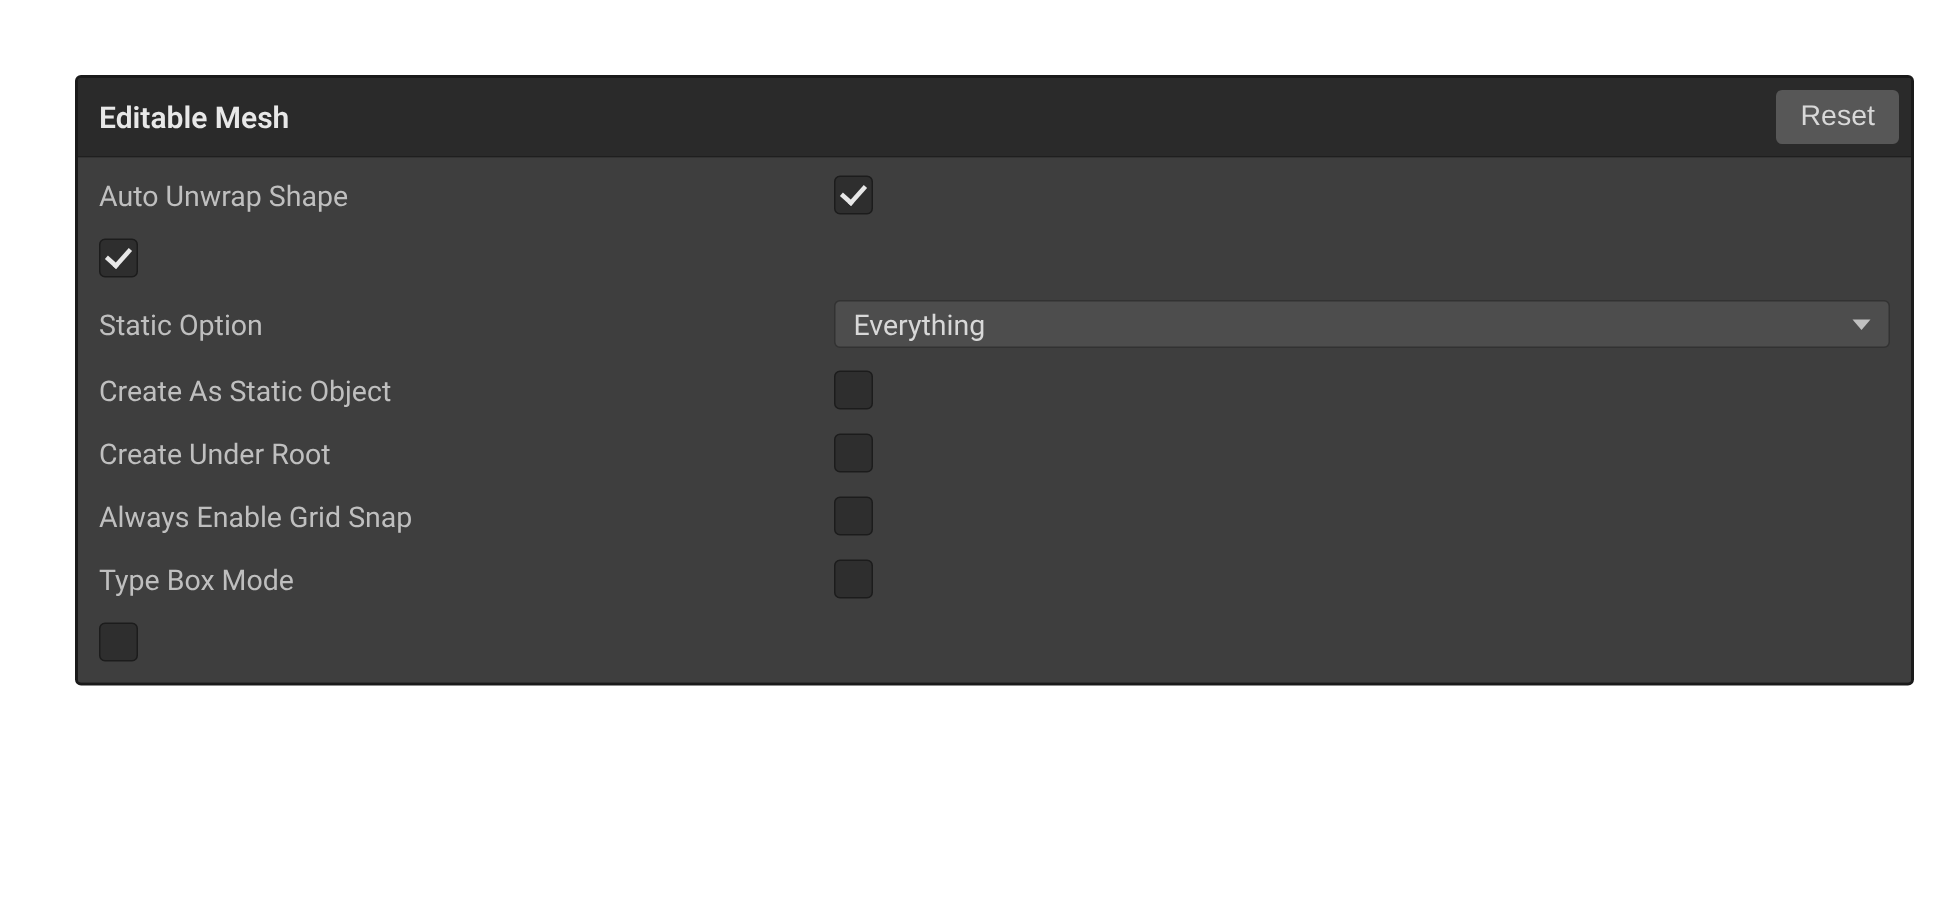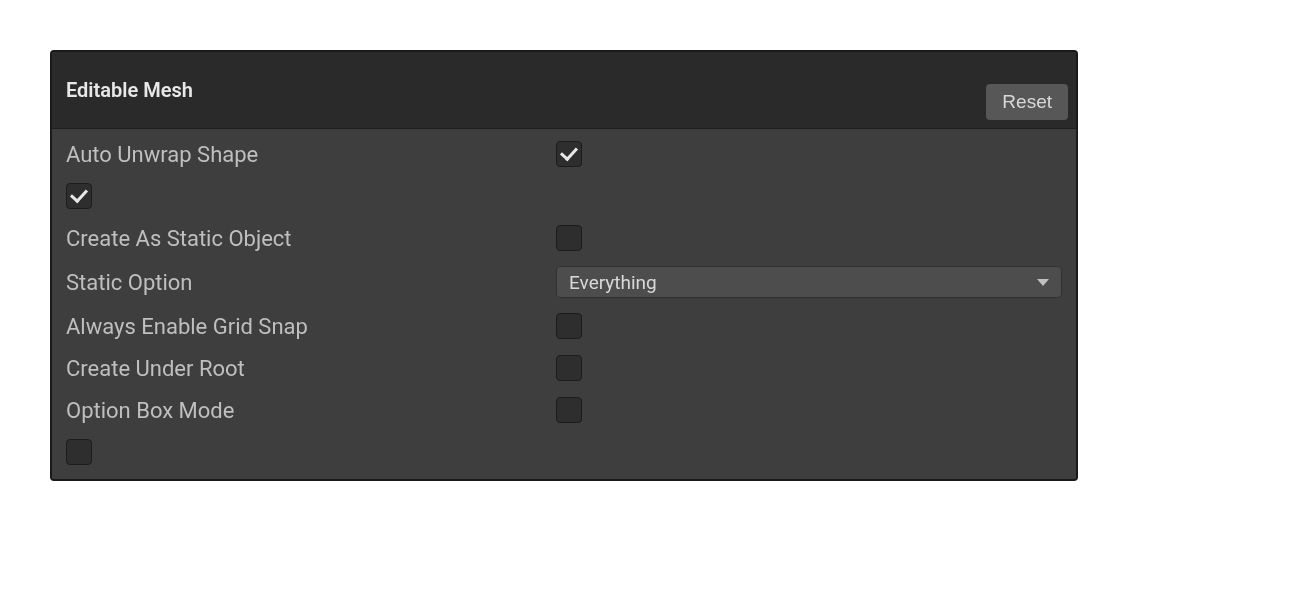--- a/index.html
+++ b/index.html
@@ -11,21 +11,21 @@
       background: #ffffff;
       font-family: -apple-system, BlinkMacSystemFont, "Segoe UI", Roboto, Arial, sans-serif;
       padding: 50px;
       width: 1300px;
       height: 600px;
     }
     .panel {
       background: #3c3c3c;
       border: 2px solid #1a1a1a;
       border-radius: 4px;
-      width: 1028px;
+      width: 1226px;
       overflow: hidden;
     }
     .header {
       background: #2a2a2a;
       display: flex;
       align-items: center;
       justify-content: space-between;
       padding: 8px 8px 8px 14px;
       border-bottom: 1px solid #1f1f1f;
     }
@@ -35,35 +35,34 @@
       font-weight: 600;
     }
     .reset-btn {
       background: #575757;
       color: #d8d8d8;
       border: none;
       border-radius: 4px;
       padding: 7px 16px;
       font-size: 19px;
       cursor: pointer;
-      margin-top: 24px;
     }
     .body {
       background: #3e3e3e;
       padding: 4px 8px 6px 8px;
     }
     .row {
       display: flex;
       align-items: center;
       padding: 7px 6px;
       min-height: 42px;
     }
     .label {
       color: #bfbfbf;
-      font-size: 22px;
+      font-size: 19px;
       width: 490px;
       flex-shrink: 0;
     }
     .controls {
       flex: 1;
       display: flex;
       align-items: center;
     }
     .checkbox {
       width: 26px;
@@ -130,52 +129,52 @@
     </div>
 
 
     <div class="row">
       <div class="controls">
         <div class="checkbox checked"></div>
       </div>
     </div>
 
     <div class="row">
-      <div class="label">Create As Static Object</div>
-      <div class="controls">
-        <div class="checkbox"></div>
-      </div>
-    </div>
-
-    <div class="row">
       <div class="label">Static Option</div>
       <div class="controls">
         <div class="dropdown">
           <span class="dropdown-text">Everything</span>
           <span class="caret"></span>
         </div>
       </div>
     </div>
 
     <div class="row">
-      <div class="label">Always Enable Grid Snap</div>
+      <div class="label">Create As Static Object</div>
       <div class="controls">
         <div class="checkbox"></div>
       </div>
     </div>
 
     <div class="row">
       <div class="label">Create Under Root</div>
       <div class="controls">
         <div class="checkbox"></div>
       </div>
     </div>
 
     <div class="row">
-      <div class="label">Option Box Mode</div>
+      <div class="label">Always Enable Grid Snap</div>
+      <div class="controls">
+        <div class="checkbox"></div>
+      </div>
+    </div>
+
+    <div class="row">
+      <div class="label">Type Box Mode</div>
       <div class="controls">
         <div class="checkbox"></div>
       </div>
     </div>
 
     <div class="row">
       <div class="controls">
         <div class="checkbox"></div>
       </div>
     </div>

